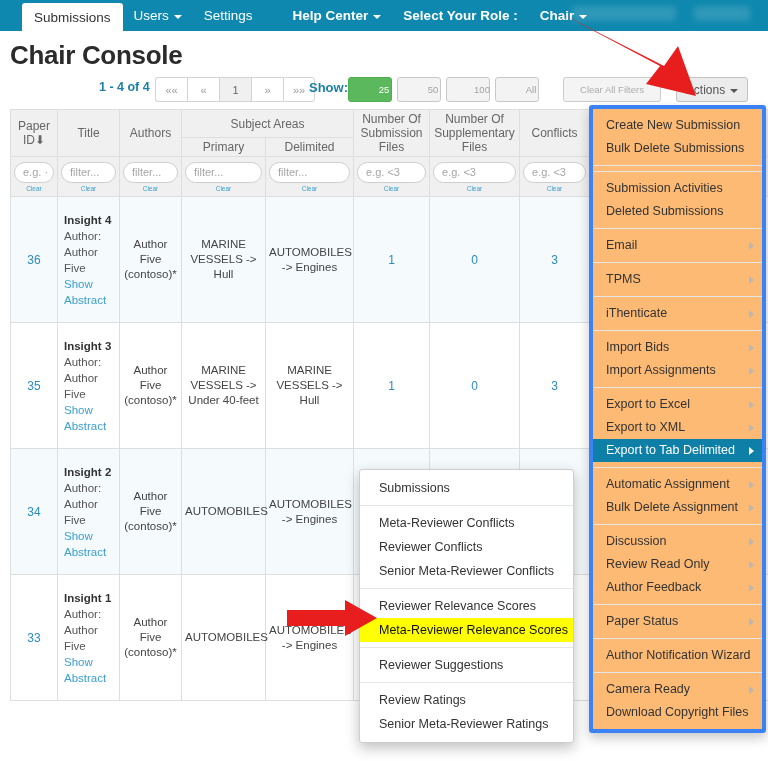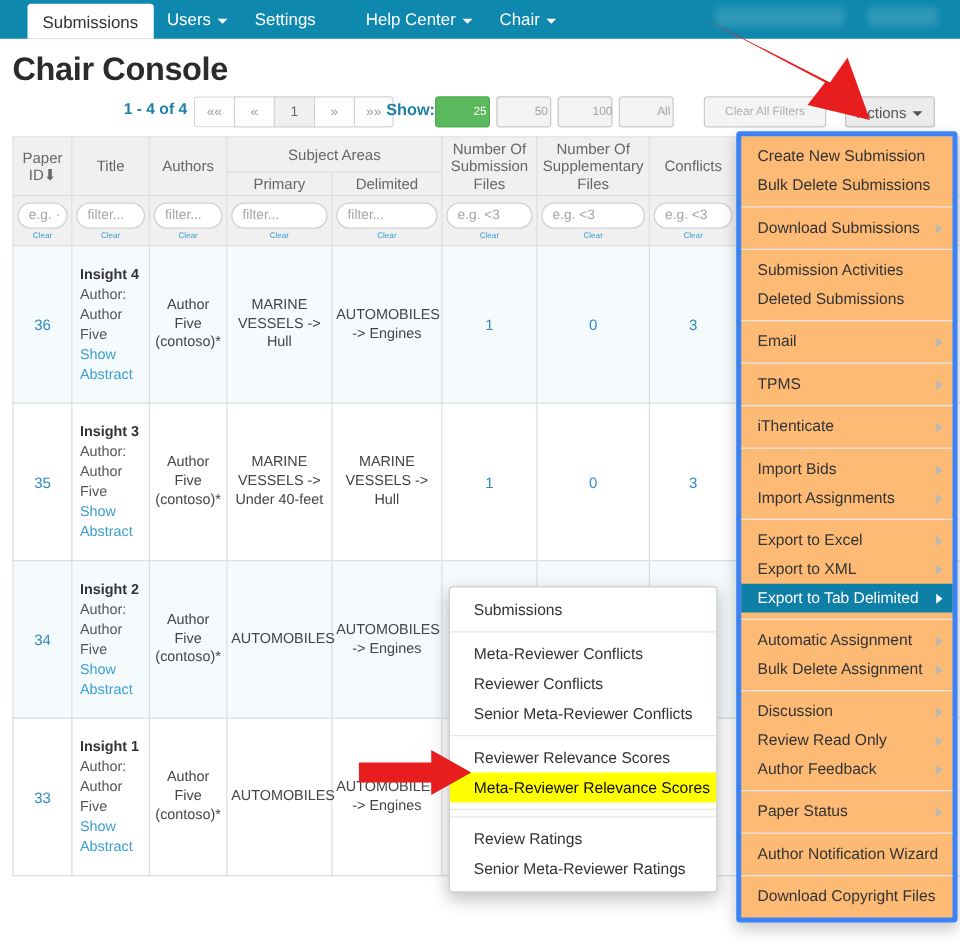--- a/index.html
+++ b/index.html
@@ -23,21 +23,21 @@
     display: flex; align-items: center;
     color: #ffffff; font-size: 13.5px;
     padding: 0 11px; white-space: nowrap;
     text-decoration: none;
   }
   .nav-item.active {
     background: #ffffff; color: #333333; font-weight: normal;
     margin: 3px 0 0 22px; border-radius: 3px 3px 0 0;
     padding: 0 12px;
   }
-  .nav-item.bold { font-weight: normal; }
+  .nav-item.bold { font-weight: bold; }
   .caret {
     display: inline-block; width: 0; height: 0;
     border-left: 4px solid transparent; border-right: 4px solid transparent;
     border-top: 4px solid #ffffff; margin-left: 5px; position: relative; top: 1px;
   }
   .nav-spacer { flex: 0 0 18px; }
   .nav-blur {
     position: absolute; top: 6px; height: 15px; border-radius: 2px;
     background: rgba(255,255,255,0.14);
     filter: blur(3px);
@@ -208,20 +208,23 @@
       <span>Users</span>
       <span class="caret"></span>
     </div>
     <div class="nav-item">
       <span>Settings</span>
     </div>
     <div class="nav-spacer"></div>
     <div class="nav-item bold">
       <span>Help Center</span>
       <span class="caret"></span>
+    </div>
+    <div class="nav-item bold">
+      <span>Select Your Role :</span>
     </div>
     <div class="nav-item bold">
       <span>Chair</span>
       <span class="caret"></span>
     </div>
     <div class="nav-blur b1"></div>
     <div class="nav-blur b2"></div>
   </div>
 
   <div class="page-title">Chair Console</div>
@@ -387,21 +390,20 @@
         <td class="numcell">3</td>
         <td class="numcell">1</td>
       </tr>
     </tbody>
   </table>
 
   <div class="dropdown">
     <div class="menu-item"><span>Create New Submission</span></div>
     <div class="menu-item"><span>Bulk Delete Submissions</span></div>
     <div class="menu-sep"></div>
-    <div class="menu-item"><span>Download Submissions</span><span class="arr"></span></div>
     <div class="menu-sep"></div>
     <div class="menu-item"><span>Submission Activities</span></div>
     <div class="menu-item"><span>Deleted Submissions</span></div>
     <div class="menu-sep"></div>
     <div class="menu-item"><span>Email</span><span class="arr"></span></div>
     <div class="menu-sep"></div>
     <div class="menu-item"><span>TPMS</span><span class="arr"></span></div>
     <div class="menu-sep"></div>
     <div class="menu-item"><span>iThenticate</span><span class="arr"></span></div>
     <div class="menu-sep"></div>
@@ -416,33 +418,35 @@
     <div class="menu-item"><span>Bulk Delete Assignment</span><span class="arr"></span></div>
     <div class="menu-sep"></div>
     <div class="menu-item"><span>Discussion</span><span class="arr"></span></div>
     <div class="menu-item"><span>Review Read Only</span><span class="arr"></span></div>
     <div class="menu-item"><span>Author Feedback</span><span class="arr"></span></div>
     <div class="menu-sep"></div>
     <div class="menu-item"><span>Paper Status</span><span class="arr"></span></div>
     <div class="menu-sep"></div>
     <div class="menu-item"><span>Author Notification Wizard</span></div>
     <div class="menu-sep"></div>
+    <div class="menu-item"><span>Camera Ready</span><span class="arr"></span></div>
     <div class="menu-item"><span>Download Copyright Files</span></div>
   </div>
 
   <div class="submenu">
     <div class="sub-item"><span>Submissions</span></div>
     <div class="menu-sep"></div>
     <div class="sub-item"><span>Meta-Reviewer Conflicts</span></div>
     <div class="sub-item"><span>Reviewer Conflicts</span></div>
     <div class="sub-item"><span>Senior Meta-Reviewer Conflicts</span></div>
     <div class="menu-sep"></div>
     <div class="sub-item"><span>Reviewer Relevance Scores</span></div>
     <div class="sub-item hl"><span>Meta-Reviewer Relevance Scores</span></div>
     <div class="menu-sep"></div>
+    <div class="sub-item"><span>Reviewer Suggestions</span></div>
     <div class="menu-sep"></div>
     <div class="sub-item"><span>Review Ratings</span></div>
     <div class="sub-item"><span>Senior Meta-Reviewer Ratings</span></div>
   </div>
 
   <svg class="arrow-svg" id="arrow-top" width="170" height="90" viewBox="0 0 170 90">
     <polygon points="2,2 108,56 122,36 140,86 90,74 104,56" fill="#e81e1e"></polygon>
   </svg>
 
   <svg class="arrow-svg" id="arrow-sub" width="92" height="44" viewBox="0 0 92 44">

